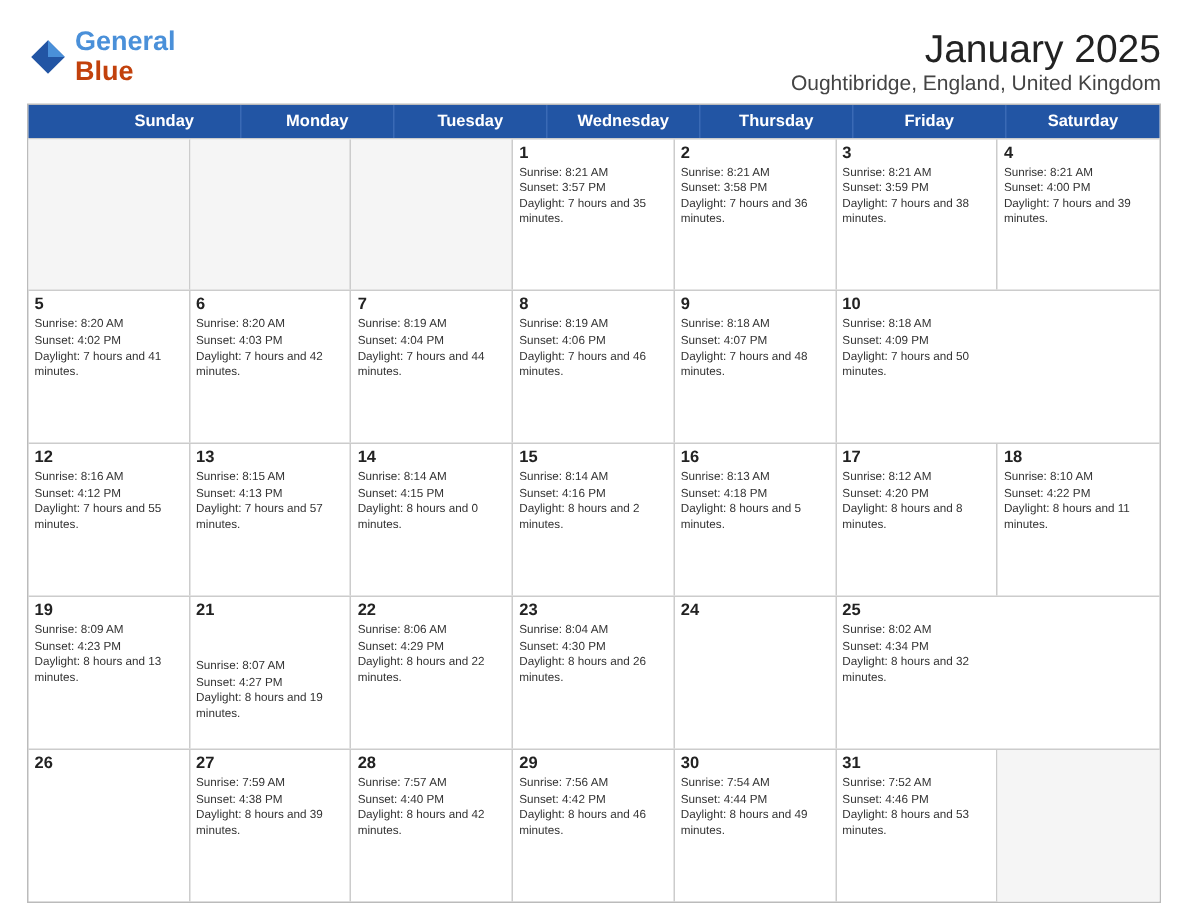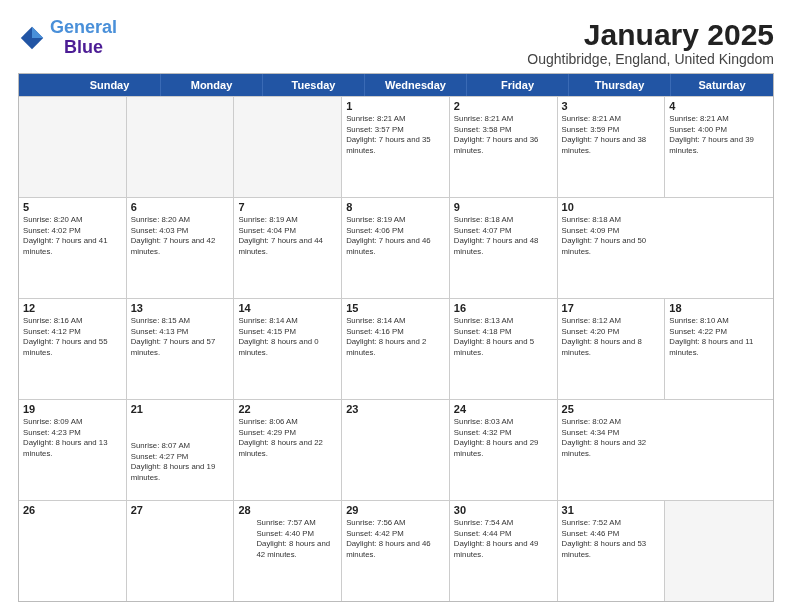--- a/index.html
+++ b/index.html
@@ -19,42 +19,41 @@
     }
     .header {
       display: flex;
       align-items: flex-start;
       justify-content: space-between;
       margin-bottom: 6px;
     }
     .logo {
       display: flex;
       align-items: center;
-      text-align: center;
     }
     .logo-text {
       font-size: 18px;
       font-weight: bold;
       color: #003366;
       line-height: 1.1;
     }
     .logo-text span {
       color: #4a90d9;
     }
     .logo-icon {
       width: 28px;
       height: 28px;
       margin-right: 4px;
     }
     .title-block {
       text-align: right;
     }
     .month-title {
-      font-size: 30px;
-      font-weight: bold;
+      font-size: 26px;
+      font-weight: normal;
       color: #222;
       line-height: 1.1;
     }
     .subtitle {
       font-size: 14px;
       color: #444;
     }
     .calendar {
       flex: 1;
       display: flex;
@@ -114,38 +113,38 @@
 
 <div class="page">
   <div class="header">
     <div class="logo">
       <svg class="logo-icon" viewBox="0 0 40 40">
         <polygon points="20,4 36,20 20,36 4,20" fill="#2255a4"></polygon>
         <polygon points="20,4 36,20 20,20" fill="#4a90d9"></polygon>
       </svg>
       <div class="logo-text">
         <div><span>General</span></div>
-        <div style="color:#4c1d95">Blue</div>
+        <div style="color:#c2410c">Blue</div>
       </div>
     </div>
     <div class="title-block">
       <div class="month-title">January 2025</div>
       <div class="subtitle">Oughtibridge, England, United Kingdom</div>
     </div>
   </div>
 
   <div class="calendar">
     <div class="cal-header">
 
     <div class="cal-header-cell">Sunday</div>
         <div class="cal-header-cell">Monday</div>
         <div class="cal-header-cell">Tuesday</div>
         <div class="cal-header-cell">Wednesday</div>
+        <div class="cal-header-cell">Thursday</div>
         <div class="cal-header-cell">Friday</div>
-        <div class="cal-header-cell">Thursday</div>
         <div class="cal-header-cell">Saturday</div>
       </div>
     <div class="cal-body">
 
     <div class="cal-week">
           <div class="cal-cell empty"></div>
           <div class="cal-cell empty"></div>
           <div class="cal-cell empty"></div>
           <div class="cal-cell">
             <div class="day-num">1</div>
@@ -268,44 +267,47 @@
 Daylight: 8 hours and 19 minutes.</div>
           </div>
           <div class="cal-cell">
             <div class="day-num">22</div>
             <div class="cell-text" style="white-space: pre-line;">Sunrise: 8:06 AM
 Sunset: 4:29 PM
 Daylight: 8 hours and 22 minutes.</div>
           </div>
           <div class="cal-cell">
             <div class="day-num">23</div>
+            <div class="cell-text" style="white-space: pre-line;">Sunrise: 8:04 AM
+Sunset: 4:30 PM
+Daylight: 8 hours and 26 minutes.</div>
           </div>
           <div class="cal-cell">
             <div class="day-num">24</div>
-            <div class="cell-text" style="white-space: pre-line;">Sunrise: 8:03 AM
-Sunset: 4:32 PM
-Daylight: 8 hours and 29 minutes.</div>
           </div>
           <div class="cal-cell">
             <div class="day-num">25</div>
             <div class="cell-text" style="white-space: pre-line;">Sunrise: 8:02 AM
 Sunset: 4:34 PM
 Daylight: 8 hours and 32 minutes.</div>
           </div>
         </div>
         <div class="cal-week">
           <div class="cal-cell">
             <div class="day-num">26</div>
           </div>
           <div class="cal-cell">
             <div class="day-num">27</div>
+            <div class="cell-text" style="white-space: pre-line;">Sunrise: 7:59 AM
+Sunset: 4:38 PM
+Daylight: 8 hours and 39 minutes.</div>
           </div>
           <div class="cal-cell">
             <div class="day-num">28</div>
-            <div class="cell-text" style="white-space: pre-line; margin-left: 18px;">Sunrise: 7:57 AM
+            <div class="cell-text" style="white-space: pre-line;">Sunrise: 7:57 AM
 Sunset: 4:40 PM
 Daylight: 8 hours and 42 minutes.</div>
           </div>
           <div class="cal-cell">
             <div class="day-num">29</div>
             <div class="cell-text" style="white-space: pre-line;">Sunrise: 7:56 AM
 Sunset: 4:42 PM
 Daylight: 8 hours and 46 minutes.</div>
           </div>
           <div class="cal-cell">

